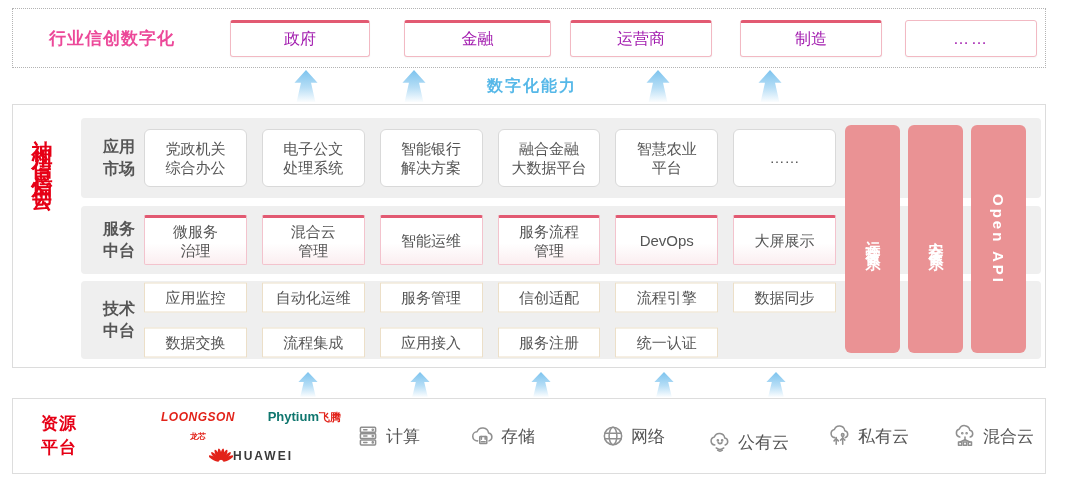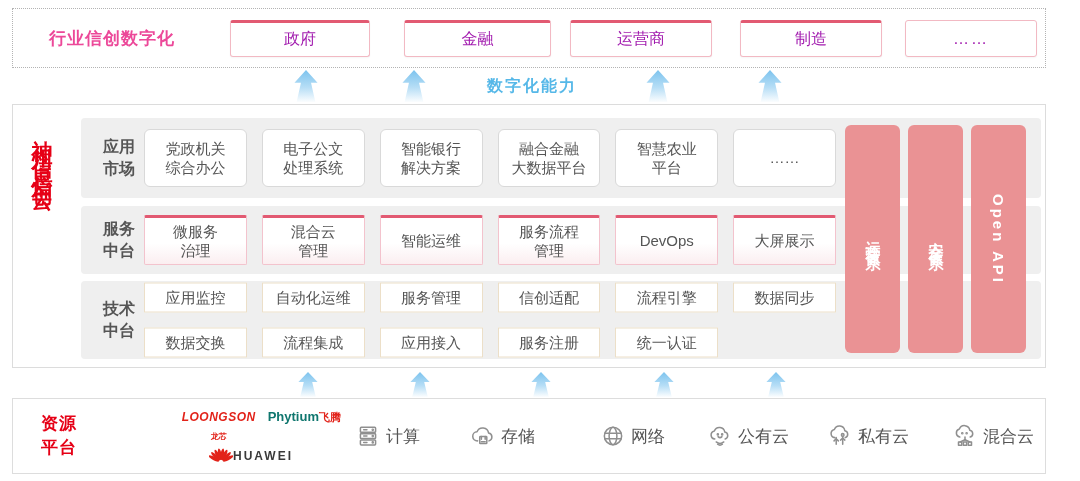--- a/index.html
+++ b/index.html
@@ -51,21 +51,21 @@
             border-radius:6px; display:flex; align-items:center; justify-content:center;
             writing-mode:vertical-lr; color:#fff; font-size:15px; font-weight:bold; letter-spacing:5px; }
 
   
   .bottom-box { position:absolute; left:12px; top:398px; width:1034px; height:76px;
                 border:1px solid #ddd; background:#fff; }
   .res-label { position:absolute; left:28px; top:50%; transform:translateY(-50%);
                font-size:17px; font-weight:bold; color:#e60016; line-height:1.4;
                white-space:pre-line; letter-spacing:1px; }
   .vendors { position:absolute; left:148px; top:8px; width:180px; text-align:center; }
-  .vendor-row1 { display:flex; justify-content:flex-end; align-items:flex-start; gap:12px; }
+  .vendor-row1 { display:flex; justify-content:space-between; align-items:flex-start; gap:12px; }
   .loongson-word { font-size:12px; font-weight:900; font-style:italic; color:#e2231a; letter-spacing:0.5px; }
   .loongson-sub { font-size:8px; color:#e2231a; font-weight:bold; }
   .phytium-word { font-size:13px; font-weight:bold; color:#0f766e; }
   .phytium-sub { font-size:11px; color:#e2231a; font-weight:bold; }
   .huawei-row { margin-top:4px; display:flex; align-items:center; justify-content:center; }
   .huawei-word { font-size:12px; font-weight:bold; color:#3a3a3a; letter-spacing:2px; }
   .res-item { position:absolute; top:50%; transform:translateY(-50%);
               display:flex; align-items:center; gap:5px; font-size:17px; color:#555; }
   .res-item svg { stroke:#8f8f8f; fill:none; stroke-width:1.4; stroke-linecap:round; stroke-linejoin:round; }
 </style>
@@ -215,21 +215,21 @@
     <div class="res-item" style="left:587px;">
       <svg width="26" height="26" viewBox="0 0 24 24">
         <circle cx="12" cy="12" r="8"></circle>
         <ellipse cx="12" cy="12" rx="3.6" ry="8"></ellipse>
         <line x1="4.4" y1="9.5" x2="19.6" y2="9.5"></line>
         <line x1="4.4" y1="14.5" x2="19.6" y2="14.5"></line>
       </svg>
       <span>网络</span>
     </div>
 
-    <div class="res-item" style="left:694px;">
+    <div class="res-item" style="left:694px;margin-top:6px;">
       <svg width="26" height="26" viewBox="0 0 24 24">
         <path d="M7.2 14.8a3.8 3.8 0 0 1-.4-7.5 5 5 0 0 1 9.6 1.1 3.3 3.3 0 0 1 .4 6.4"></path>
         <circle cx="10" cy="10.5" r="0.5"></circle>
           <circle cx="14" cy="10.5" r="0.5"></circle>
         <path d="M10.2 12.6a2.6 2.6 0 0 0 3.6 0"></path>
         <path d="M8.5 17.5a5.5 5.5 0 0 0 7 0"></path>
         <path d="M9.8 19.6a3.6 3.6 0 0 0 4.4 0"></path>
       </svg>
       <span>公有云</span>
     </div>

